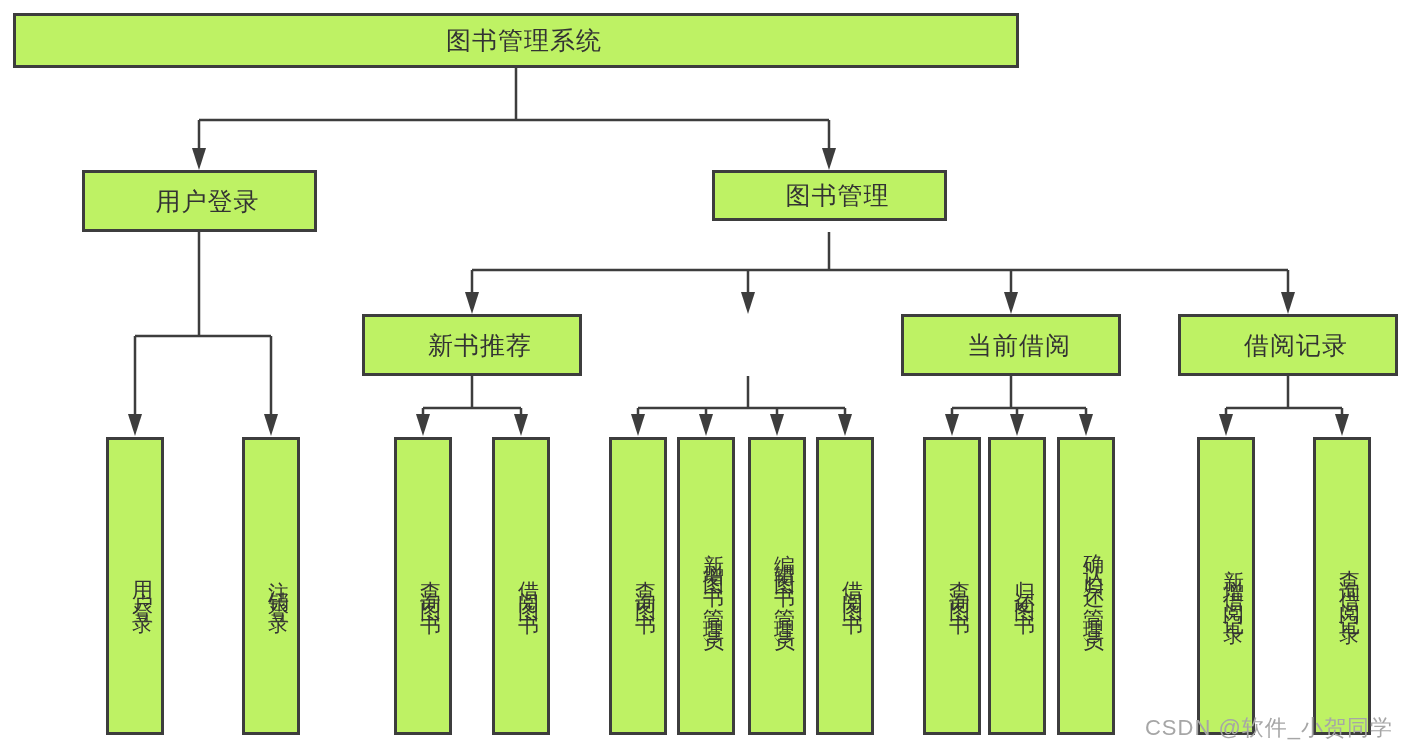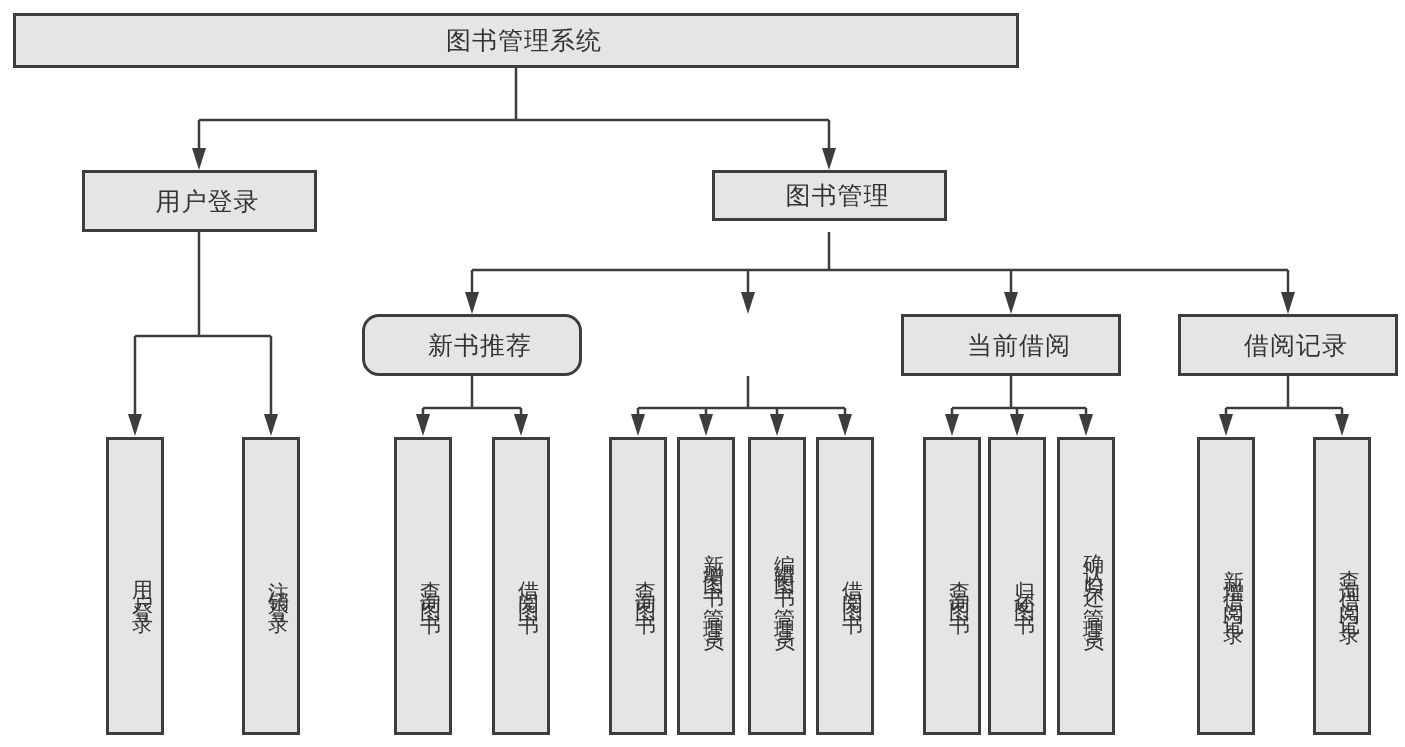--- a/index.html
+++ b/index.html
@@ -4,21 +4,21 @@
 <style>
   html, body { margin: 0; padding: 0; background: #ffffff; }
   body {
     width: 1405px; height: 747px; position: relative; overflow: hidden;
     font-family: "Liberation Sans", "DejaVu Sans", sans-serif;
     color: #333333;
   }
   .diagram { position: absolute; left: 0; top: 0; width: 1405px; height: 747px; }
   .connectors { position: absolute; left: 0; top: 0; z-index: 0; }
   .box {
-    position: absolute; box-sizing: border-box; background: #e5e5e5;
+    position: absolute; box-sizing: border-box; background: #bef264;
     border: 3px solid #3d3d3d; z-index: 1;
     display: flex; align-items: center; justify-content: center;
     color: #333333; white-space: nowrap; padding-left: 16px;
   }
   .h-label { font-size: 25px; letter-spacing: 1px; }
   .v-label {
     font-size: 21px;
     writing-mode: vertical-rl; text-orientation: mixed;
     letter-spacing: 11px; line-height: 1;
   }
@@ -61,21 +61,21 @@
       <polygon points="1219,414 1233,414 1226,436"></polygon>
       <polygon points="1335,414 1349,414 1342,436"></polygon>
     </g>
   </svg>
 
   <div class="box h-label" style="left:13px;top:13px;width:1006px;height:55px;">图书管理系统</div>
 
   <div class="box h-label" style="left:82px;top:170px;width:235px;height:62px;">用户登录</div>
   <div class="box h-label" style="left:712px;top:170px;width:235px;height:51px;">图书管理</div>
 
-  <div class="box h-label" style="left:362px;top:314px;width:220px;height:62px;border-radius:17px;">新书推荐</div>
+  <div class="box h-label" style="left:362px;top:314px;width:220px;height:62px;">新书推荐</div>
   <div class="box h-label" style="left:1178px;top:314px;width:220px;height:62px;">借阅记录</div>
   <div class="box h-label" style="left:901px;top:314px;width:220px;height:62px;">当前借阅</div>
 
   <div class="box v-label" style="left:106px;top:437px;width:58px;height:298px;">用户登录</div>
   <div class="box v-label" style="left:242px;top:437px;width:58px;height:298px;">注销登录</div>
 
   <div class="box v-label" style="left:394px;top:437px;width:58px;height:298px;">查询图书</div>
   <div class="box v-label" style="left:492px;top:437px;width:58px;height:298px;">借阅图书</div>
 
   <div class="box v-label" style="left:609px;top:437px;width:58px;height:298px;">查询图书</div>
@@ -83,13 +83,14 @@
   <div class="box v-label" style="left:748px;top:437px;width:58px;height:298px;">编辑图书（管理员）</div>
   <div class="box v-label" style="left:816px;top:437px;width:58px;height:298px;">借阅图书</div>
 
   <div class="box v-label" style="left:923px;top:437px;width:58px;height:298px;">查询图书</div>
   <div class="box v-label" style="left:988px;top:437px;width:58px;height:298px;">归还图书</div>
   <div class="box v-label" style="left:1057px;top:437px;width:58px;height:298px;">确认归还（管理员）</div>
 
   <div class="box v-label" style="left:1197px;top:437px;width:58px;height:298px;">新增借阅记录</div>
   <div class="box v-label" style="left:1313px;top:437px;width:58px;height:298px;">查询借阅记录</div>
 
+  <div class="watermark">CSDN @软件_小贺同学</div>
 </div>
 
 </body></html>

